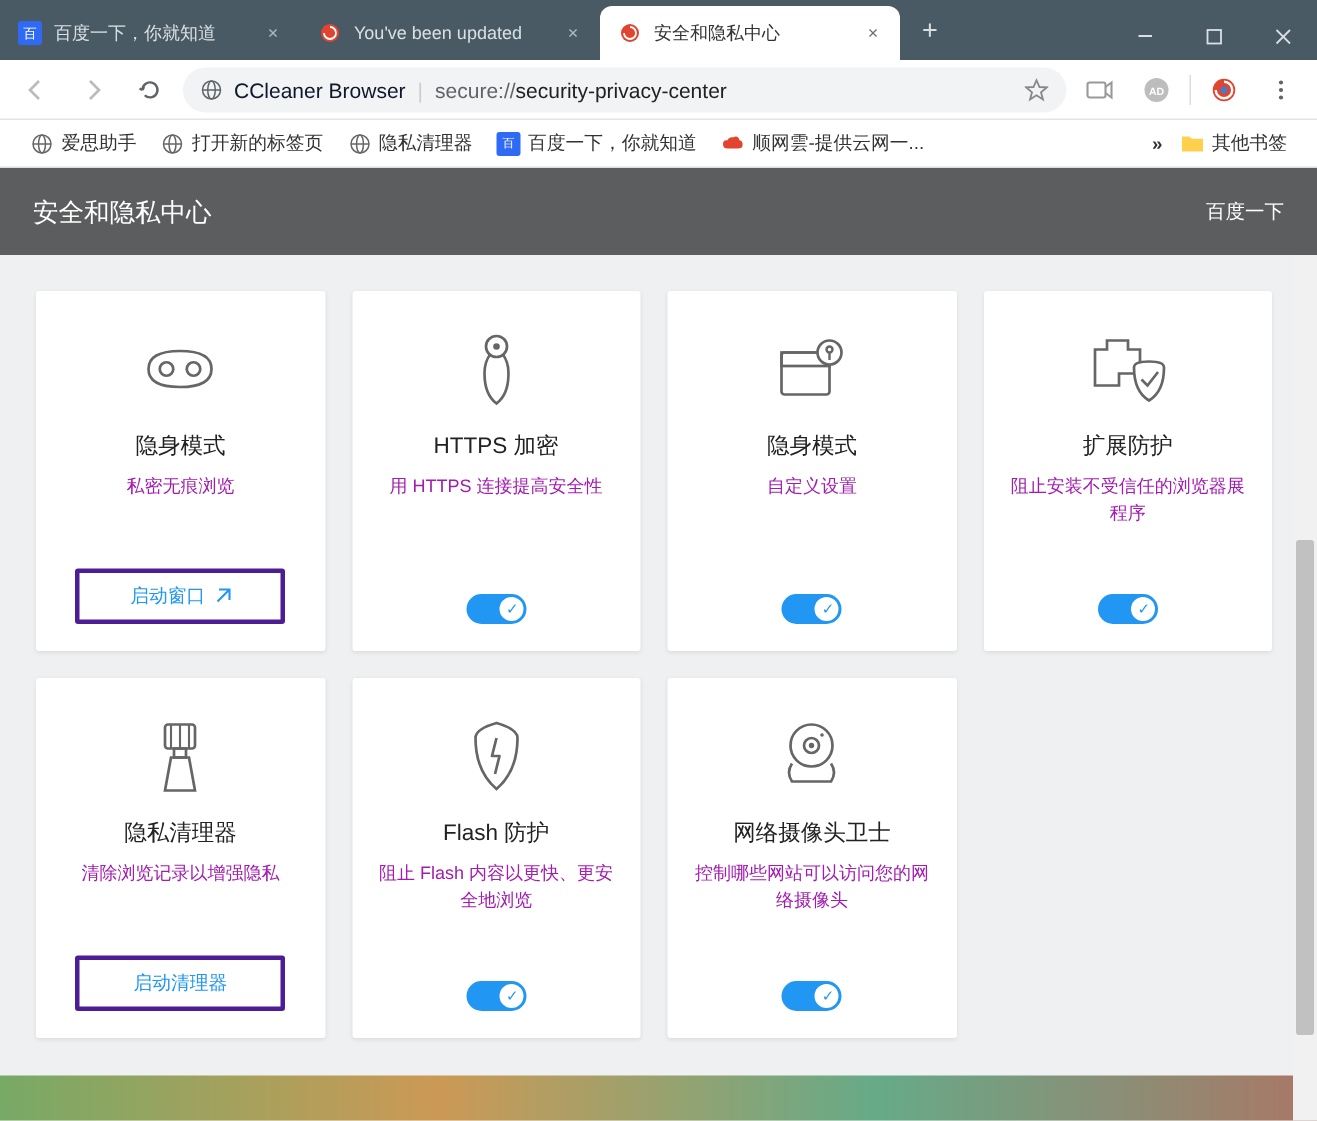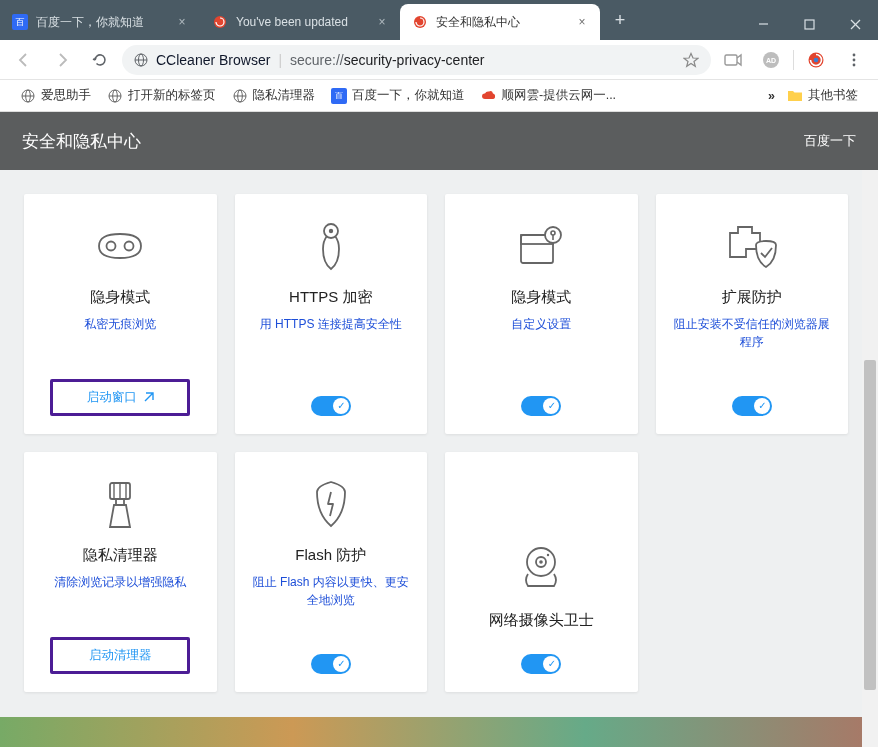--- a/index.html
+++ b/index.html
@@ -39,21 +39,21 @@
 
 .content-wrap { position:relative; height:577px; background:#eef0f1; overflow-y:auto; }
 .content-wrap::before { content:""; position:absolute; left:0; right:0; bottom:0; height:30px; background:linear-gradient(90deg,#7a6,#c95,#6a8,#a76); z-index:0; }
 .scrollbar-track { position:absolute; right:0; top:0; width:16px; height:100%; background:#f1f1f1; }
 .scrollbar-thumb { position:absolute; right:2px; top:190px; width:12px; height:330px; background:#c1c1c1; border-radius:2px; }
 
 .grid { display:grid; grid-template-columns:repeat(4,1fr); gap:18px; padding:24px 30px 60px 24px; position:relative; z-index:1; }
 .card { background:#fff; border-radius:2px; box-shadow:0 1px 3px rgba(0,0,0,.08); padding:24px 14px 18px; display:flex; flex-direction:column; align-items:center; text-align:center; min-height:240px;justify-content:flex-end; }
 .card-icon { height:56px; display:flex; align-items:center; justify-content:center; margin-bottom:14px; }
 .card-title { font-size:15px; color:#222; margin-bottom:8px; font-weight:500; }
-.card-desc { font-size:12px; color:#1d4ed8; line-height:1.5; margin-bottom:auto; }
+.card-desc { font-size:12px; color:#a21caf; line-height:1.5; margin-bottom:auto; }
 .card-footer { margin-top:16px; display:flex; justify-content:center; width:100%; }
 
 .outlinebtn { border:3px solid #4c1d95; color:#2196f3; background:#fff; padding:7px 0; width:140px; font-size:12.5px; border-radius:2px; cursor:pointer; display:flex; align-items:center; justify-content:center; gap:6px; }
 
 .toggle { width:40px; height:20px; background:#2196f3; border-radius:10px; position:relative; cursor:pointer; }
 .toggle::after { content:""; position:absolute; right:2px; top:2px; width:16px; height:16px; border-radius:50%; background:#fff; display:flex; align-items:center; justify-content:center; }
 .toggle-check { position:absolute; right:5px; top:4px; color:#2196f3; font-size:10px; z-index:1; }
 
 svg { display:block; }
 </style>
@@ -341,20 +341,21 @@
         <div class="card-icon">
           <svg width="46" height="50" viewBox="0 0 46 50">
             <circle cx="23" cy="18" r="14" fill="none" stroke="#666" stroke-width="1.8"></circle>
             <circle cx="23" cy="18" r="5" fill="none" stroke="#666" stroke-width="1.8"></circle>
             <circle cx="23" cy="18" r="1.8" fill="#666"></circle>
             <circle cx="30" cy="11" r="1.2" fill="#666"></circle>
             <path d="M10 30 Q6 36 10 42 L36 42 Q40 36 36 30" fill="none" stroke="#666" stroke-width="1.8"></path>
           </svg>
         </div>
         <div class="card-title">网络摄像头卫士</div>
+        <div class="card-desc">控制哪些网站可以访问您的网络摄像头</div>
         <div class="card-footer">
           <div class="toggle">
             <span class="toggle-check">✓</span>
           </div>
         </div>
       </div>
     </div>
   <div class="scrollbar-track">
     <div class="scrollbar-thumb"></div>
   </div>

